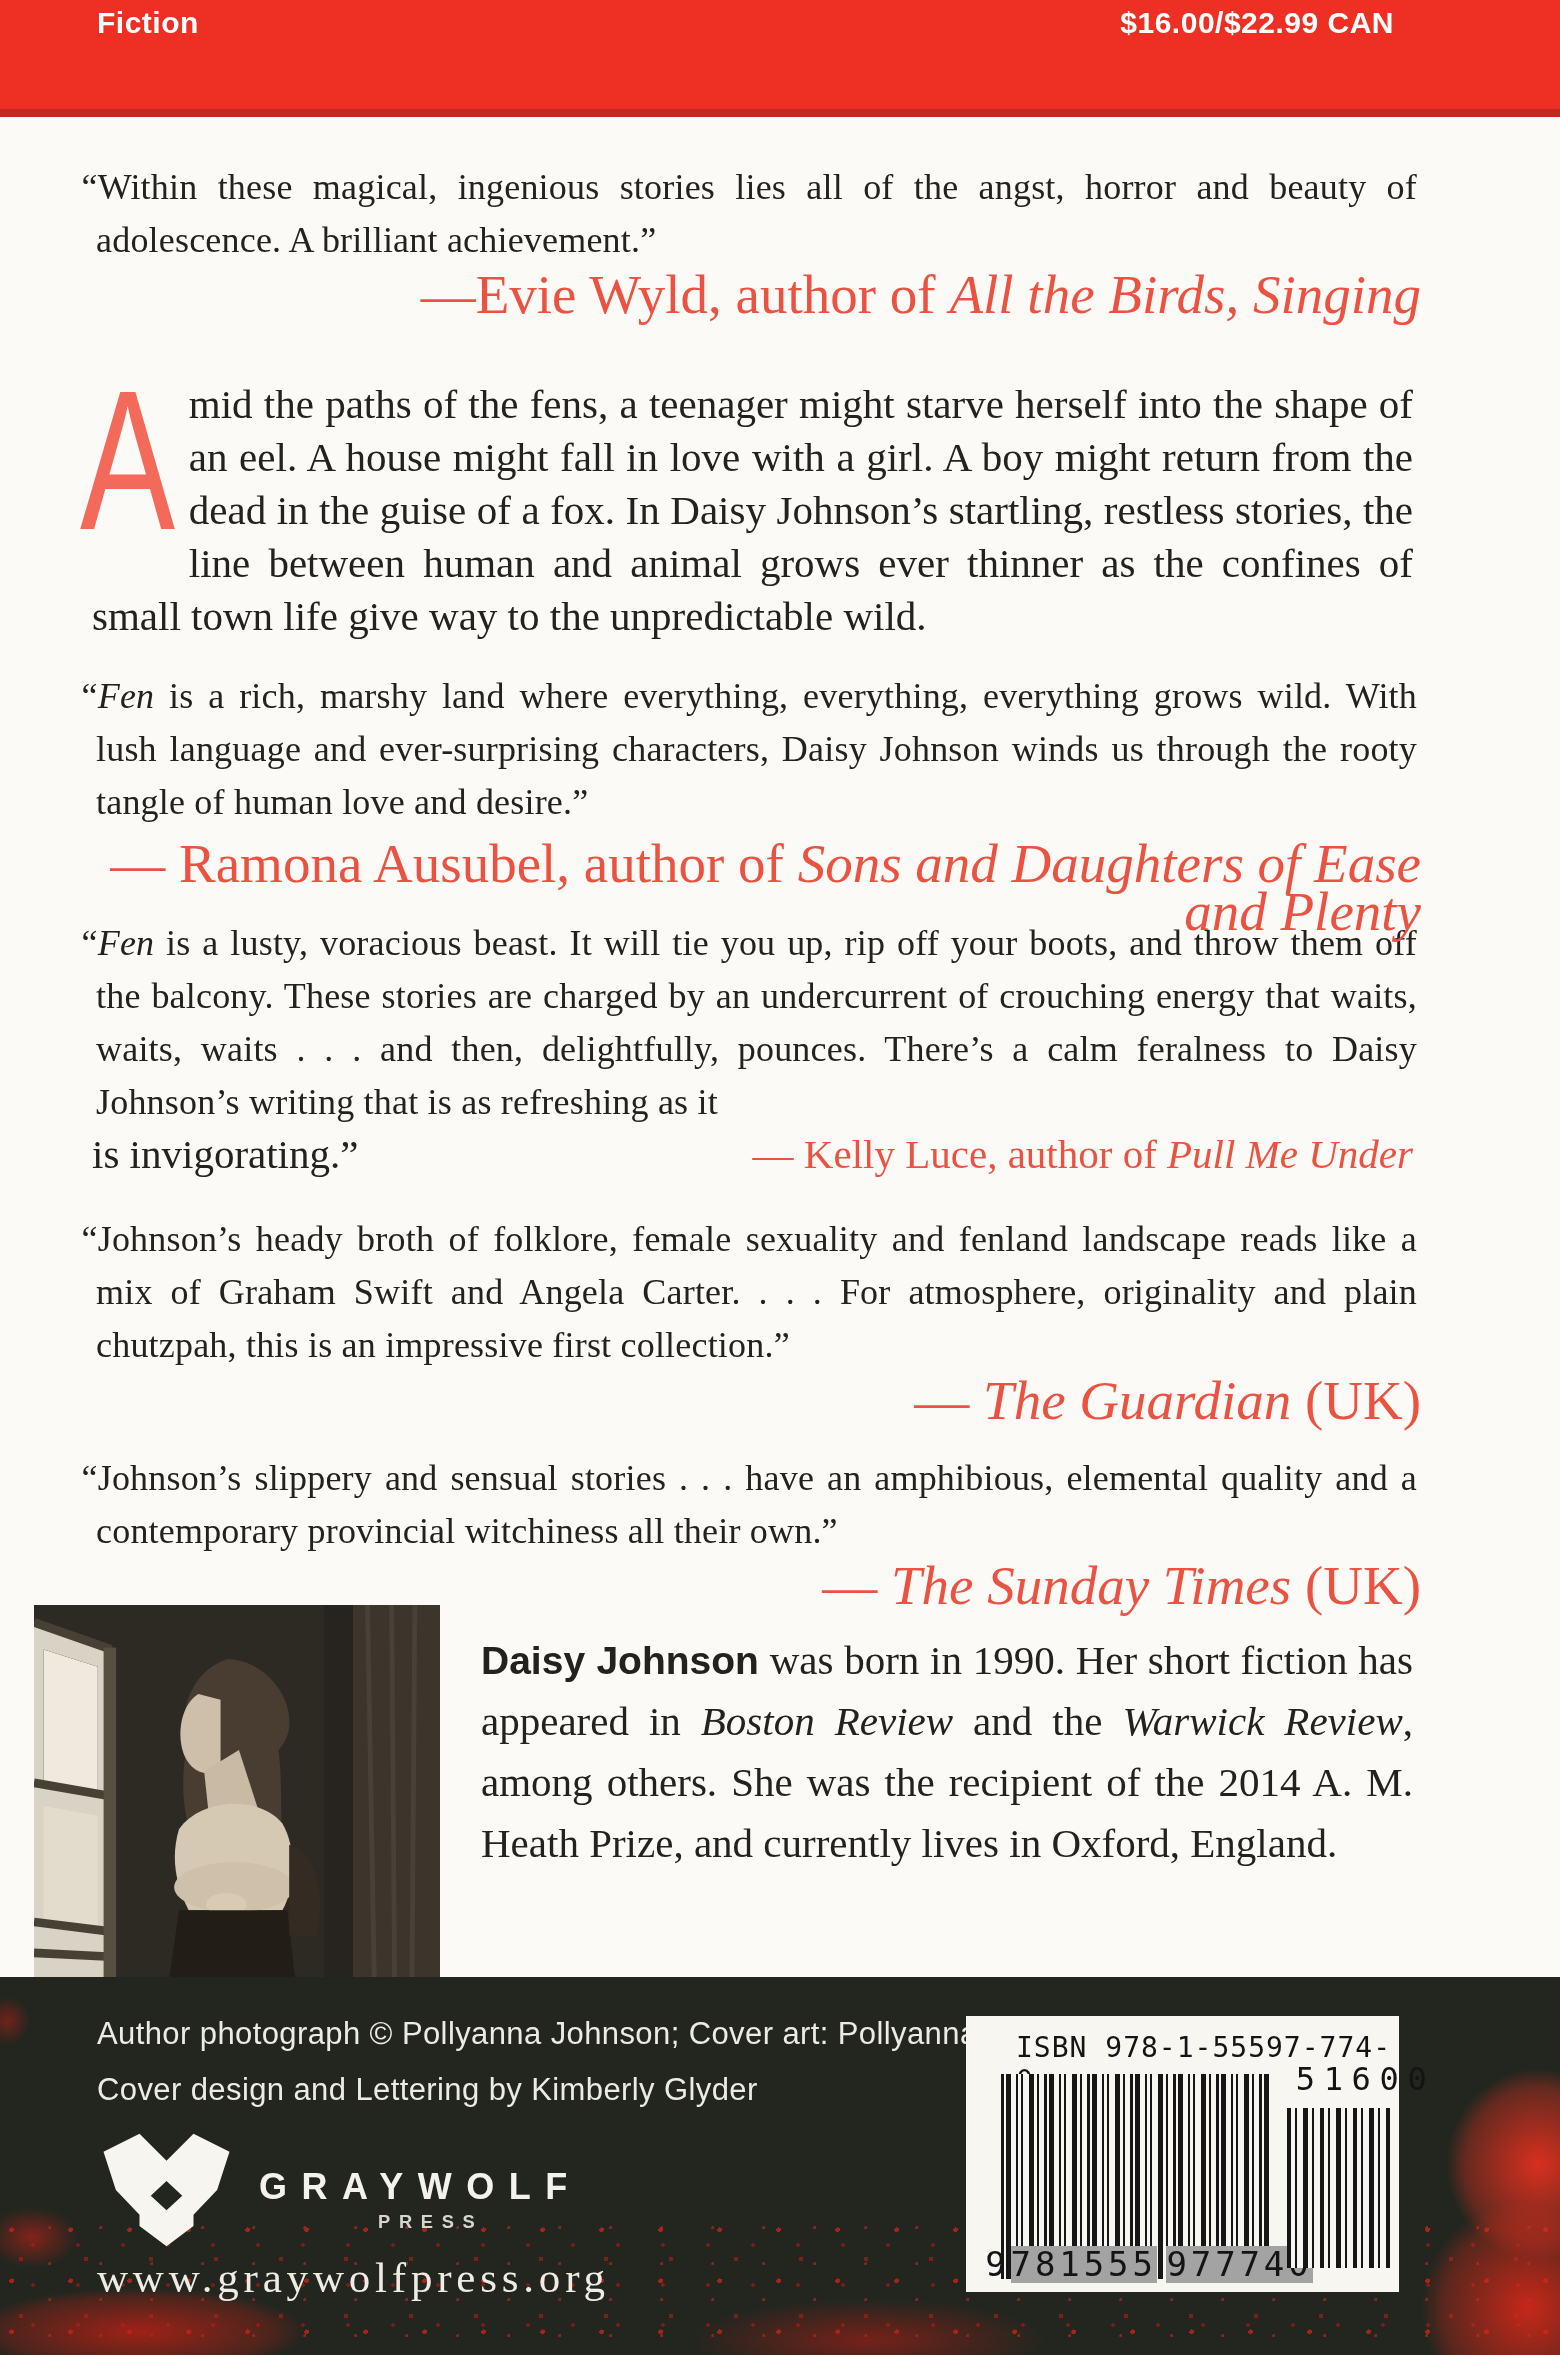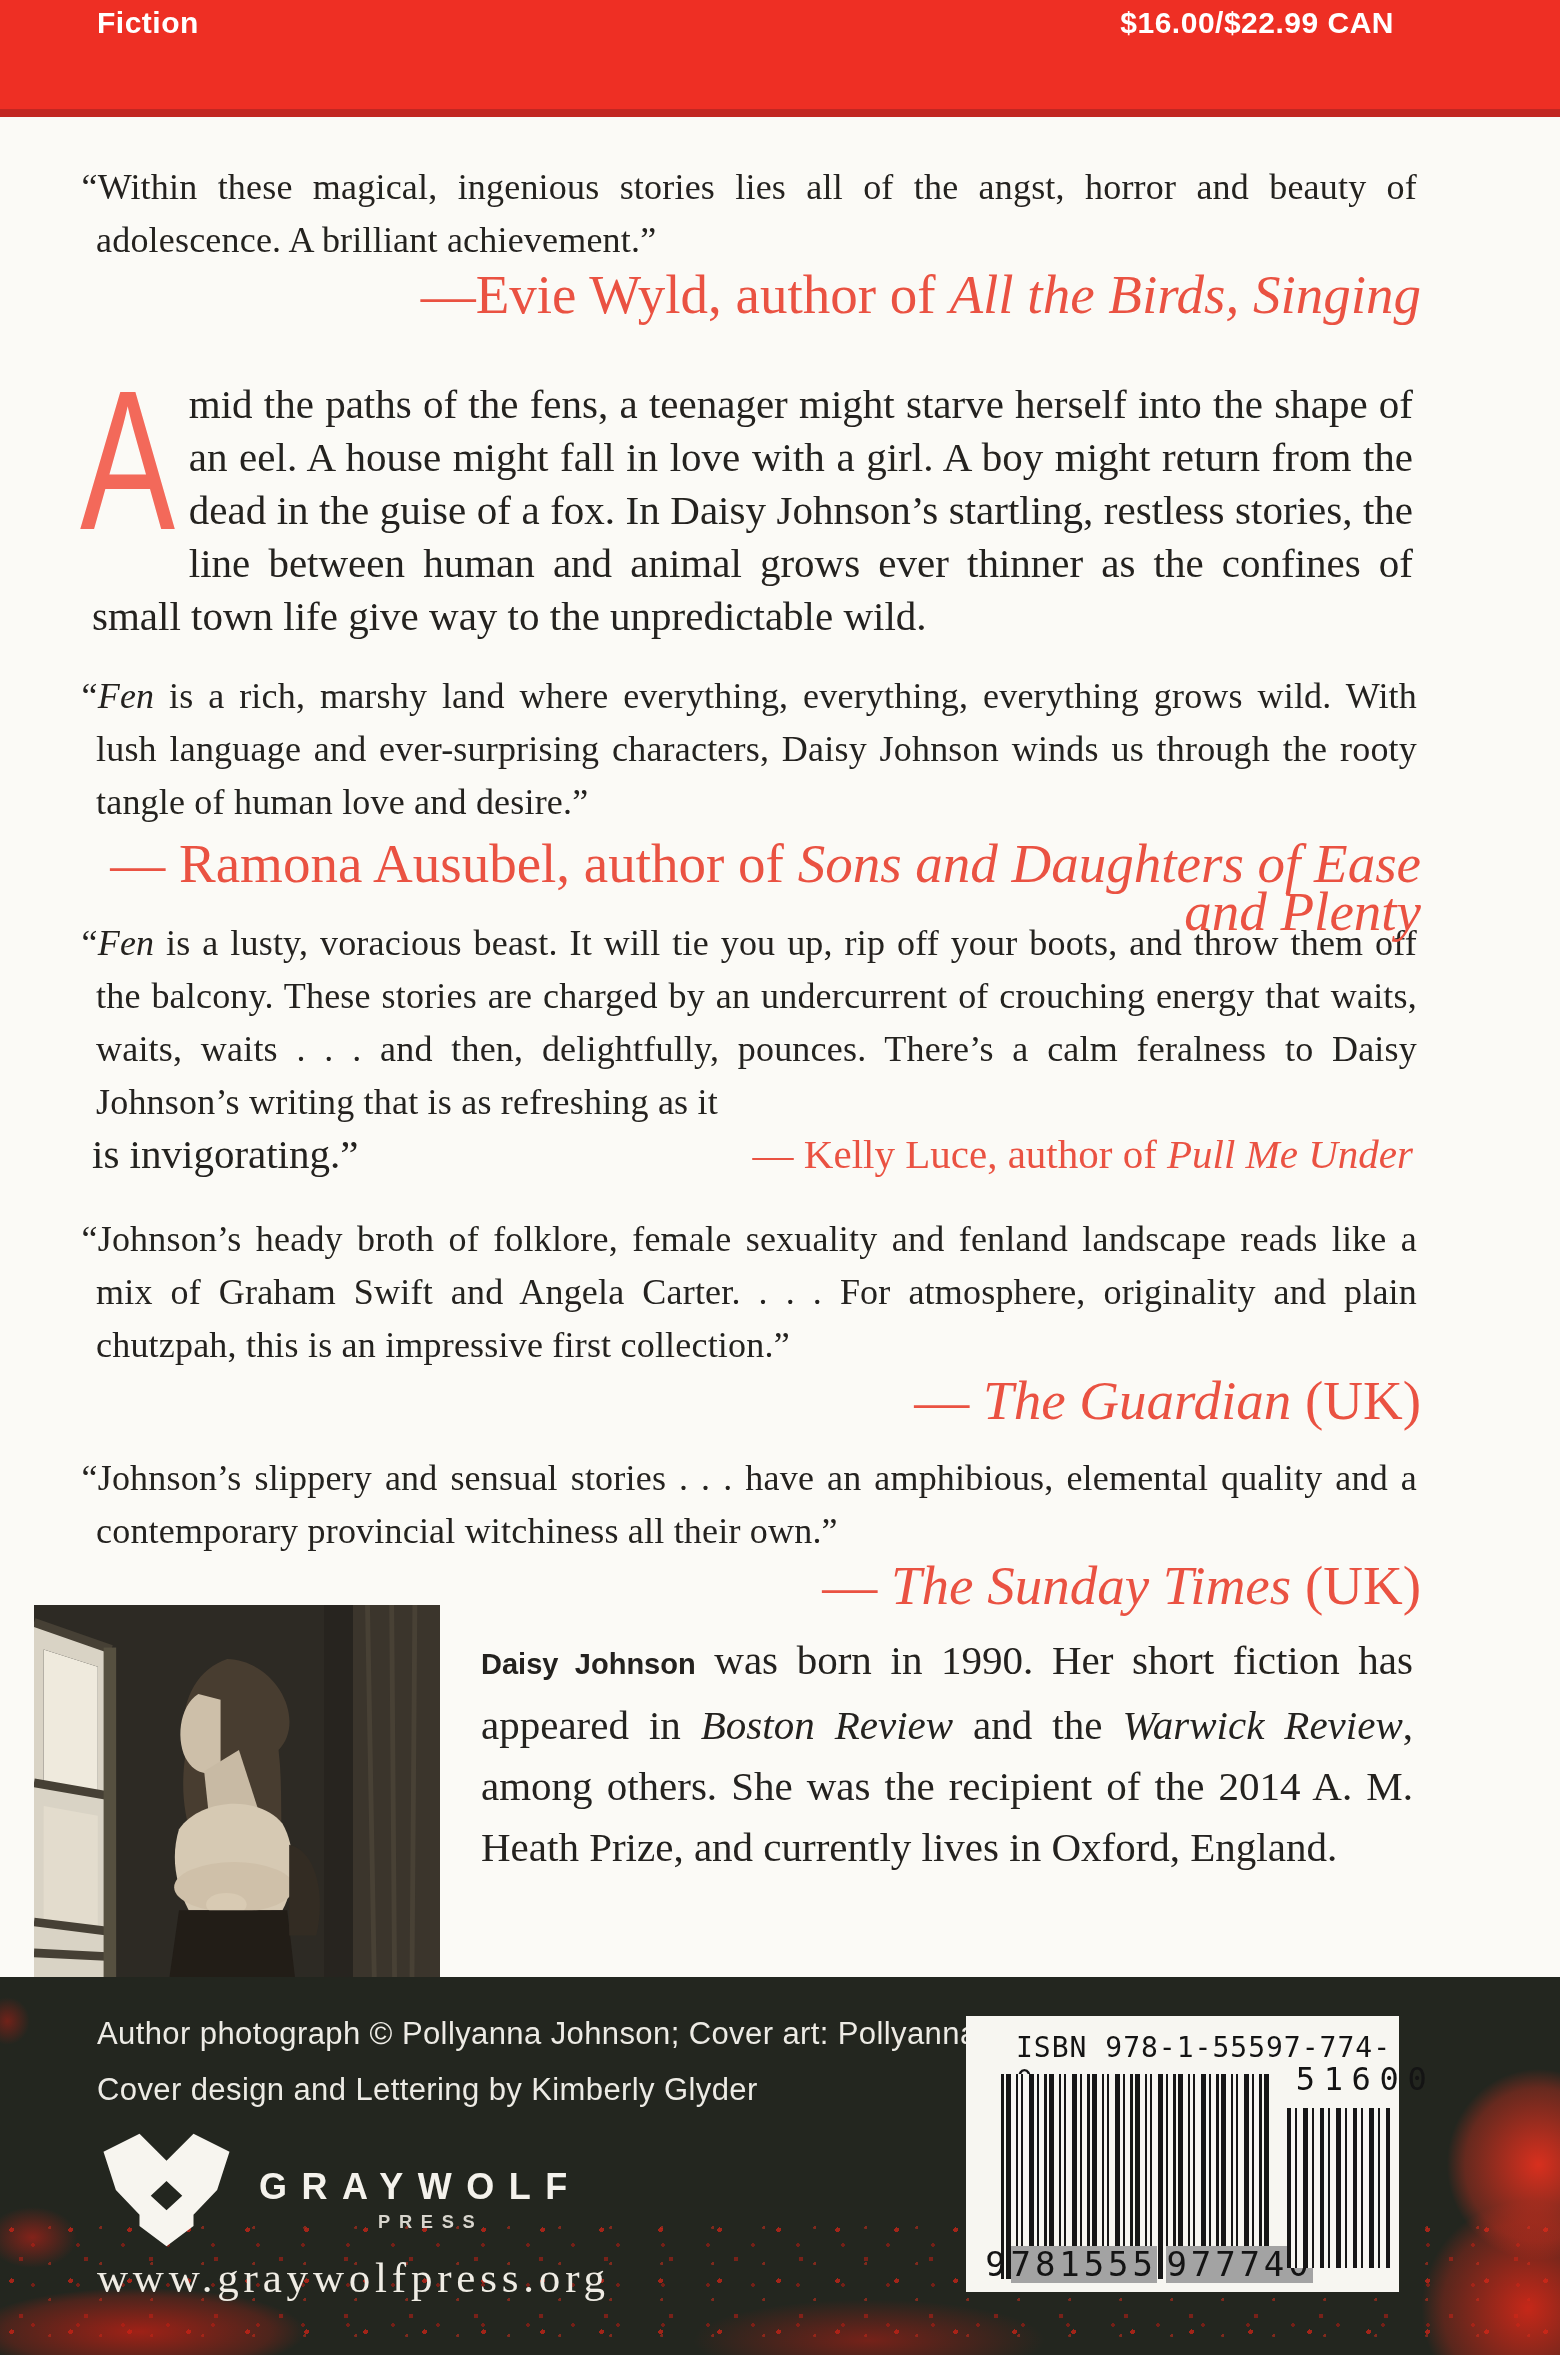--- a/index.html
+++ b/index.html
@@ -38,21 +38,21 @@
   }
   .lastline { display:flex; justify-content:space-between; font-size:41px; line-height:53px; }
   .lastline .attr-inline { color:#ea5242; }
 
   
   .bio { position:absolute; left:34px; top:1605px; width:1379px; display:flex; }
   .photo { width:406px; height:373px; flex:none; display:block; }
   .bio-text {
     margin:25px 0 0 41px; width:933px; font-size:41px; line-height:61px; text-align:justify;
   }
-  .bio-name { font-family:"Liberation Sans", sans-serif; font-weight:700; font-size:29px; }
+  .bio-name { font-family:"Liberation Sans", sans-serif; font-weight:700; font-size:39px; }
 
   
   .footer {
     position:absolute; left:0; top:1977px; width:1560px; height:378px;
     background:#23261f; overflow:hidden;
   }
   .splat-band {
     position:absolute; left:0; right:0; bottom:0; height:135px;
     background-image:
       radial-gradient(circle 3.9px  at 11.6px 9.7px, rgba(205,35,22,.75) 58%, transparent 60%),

